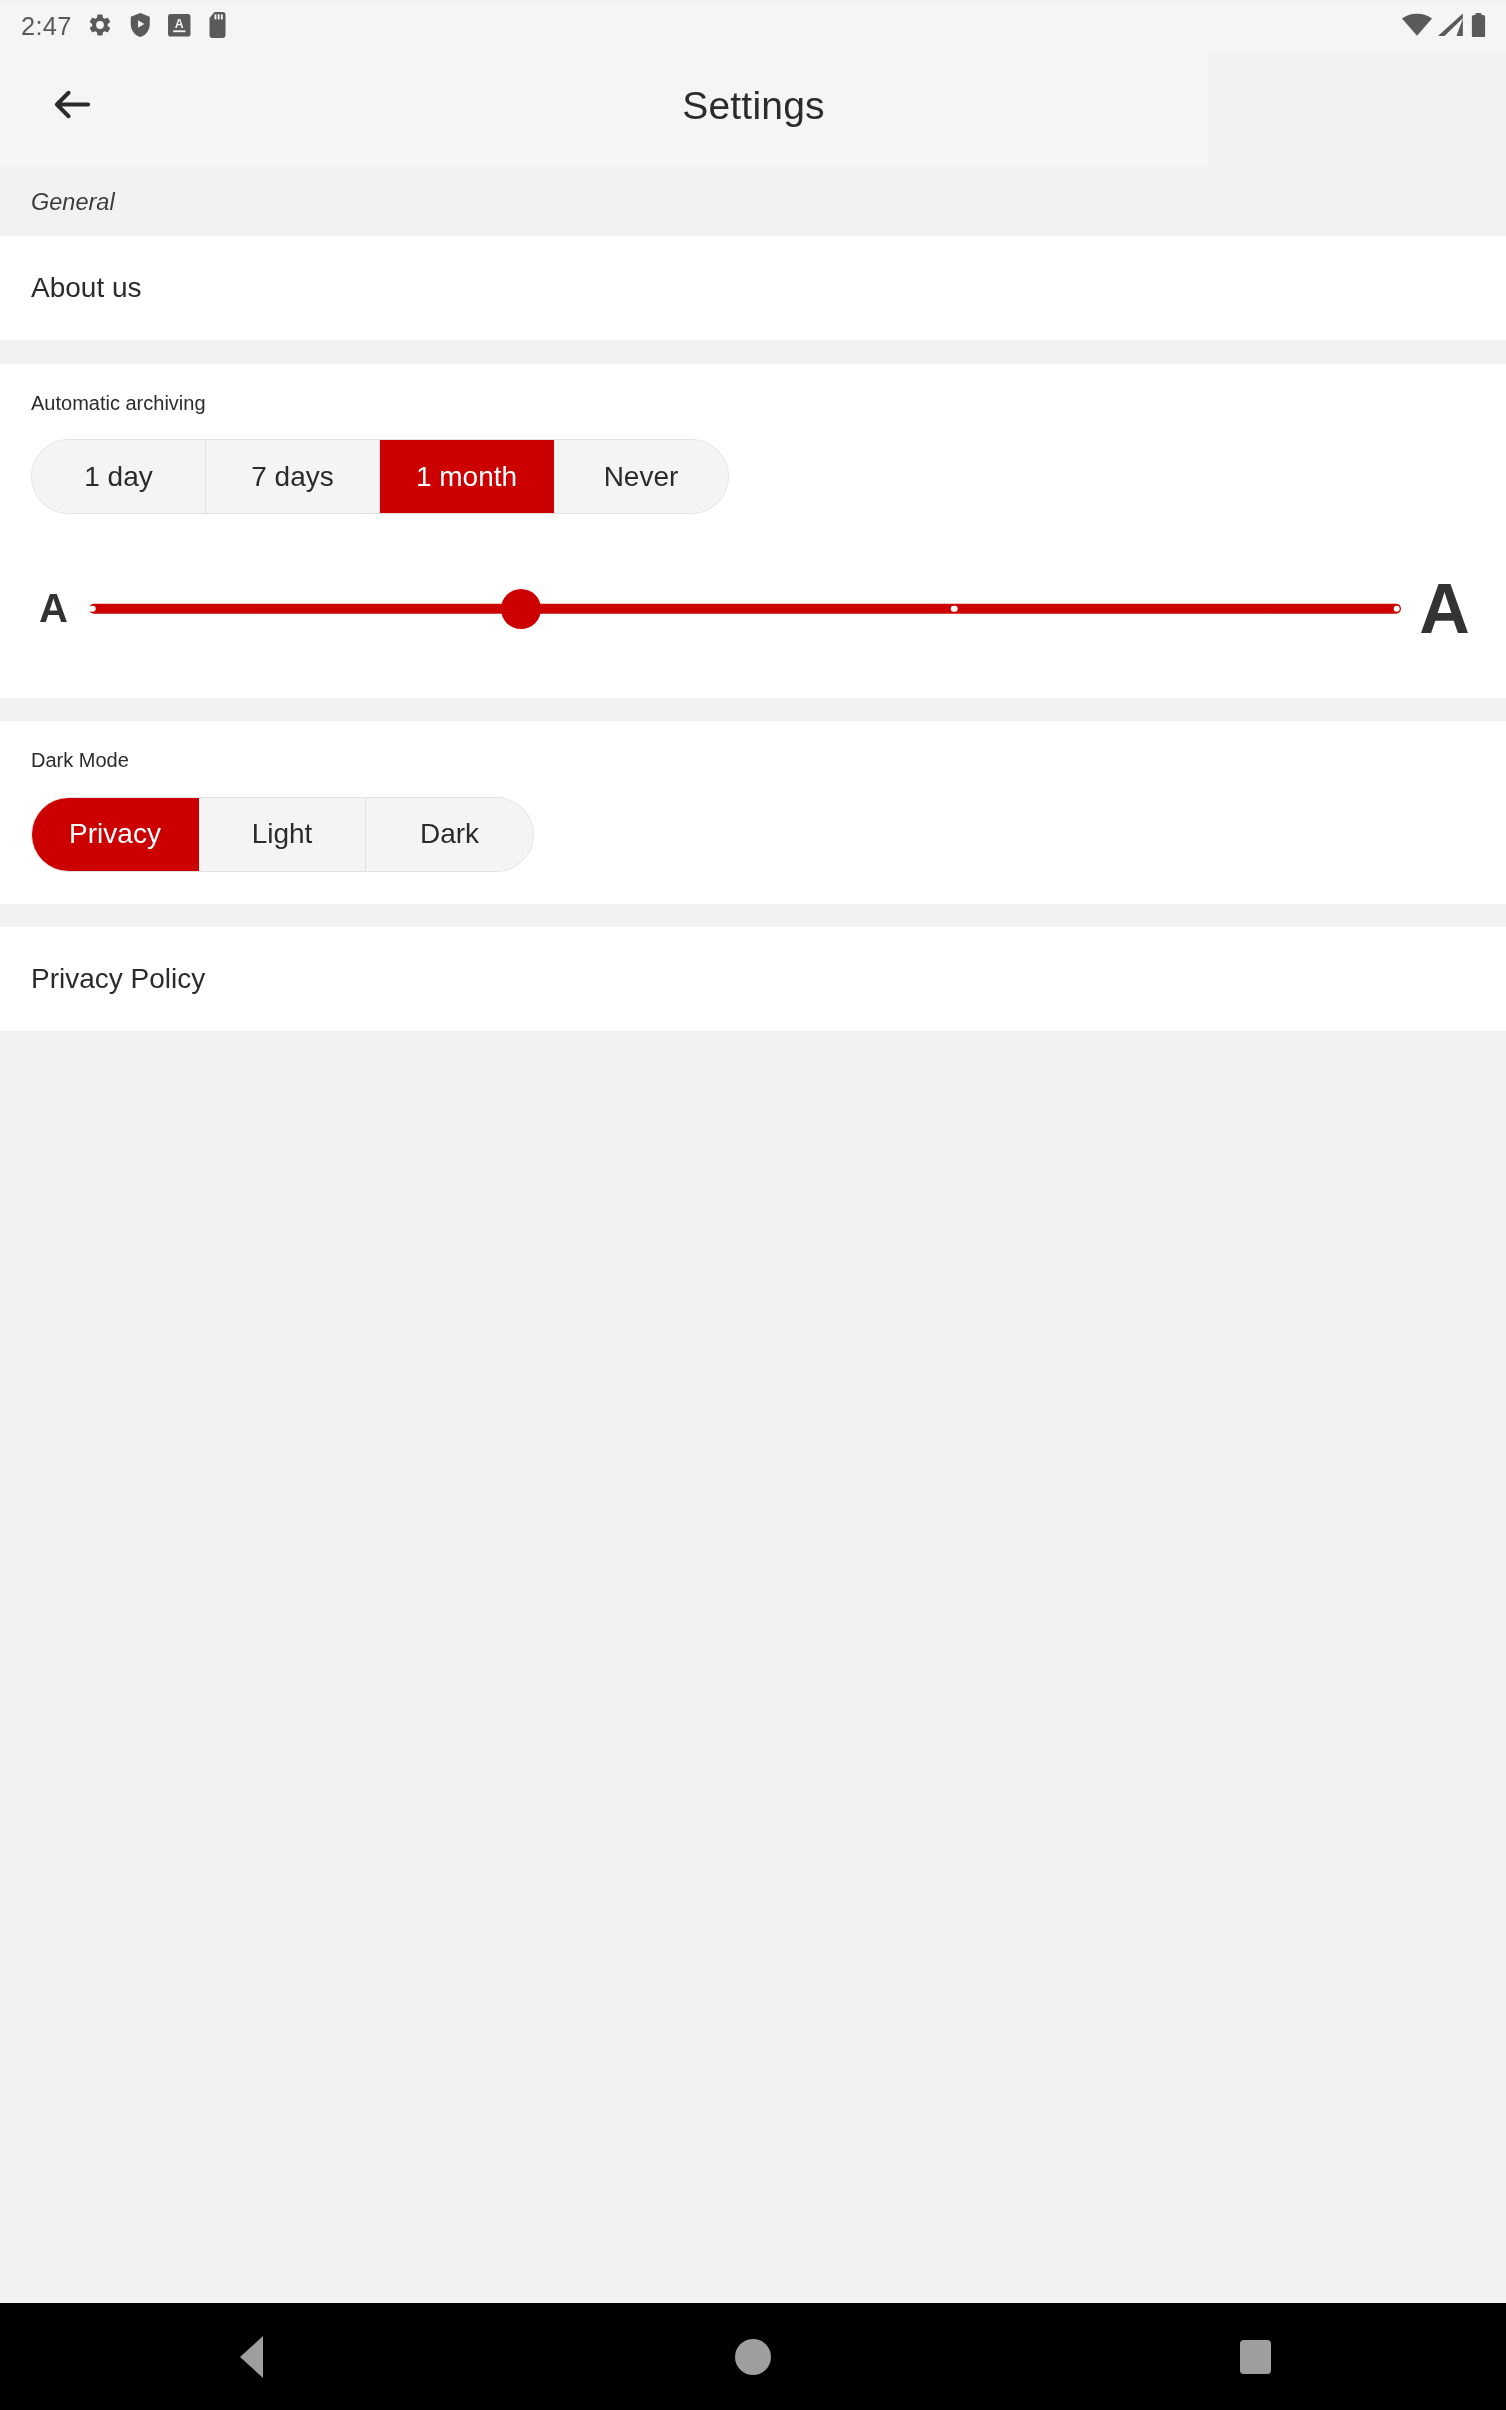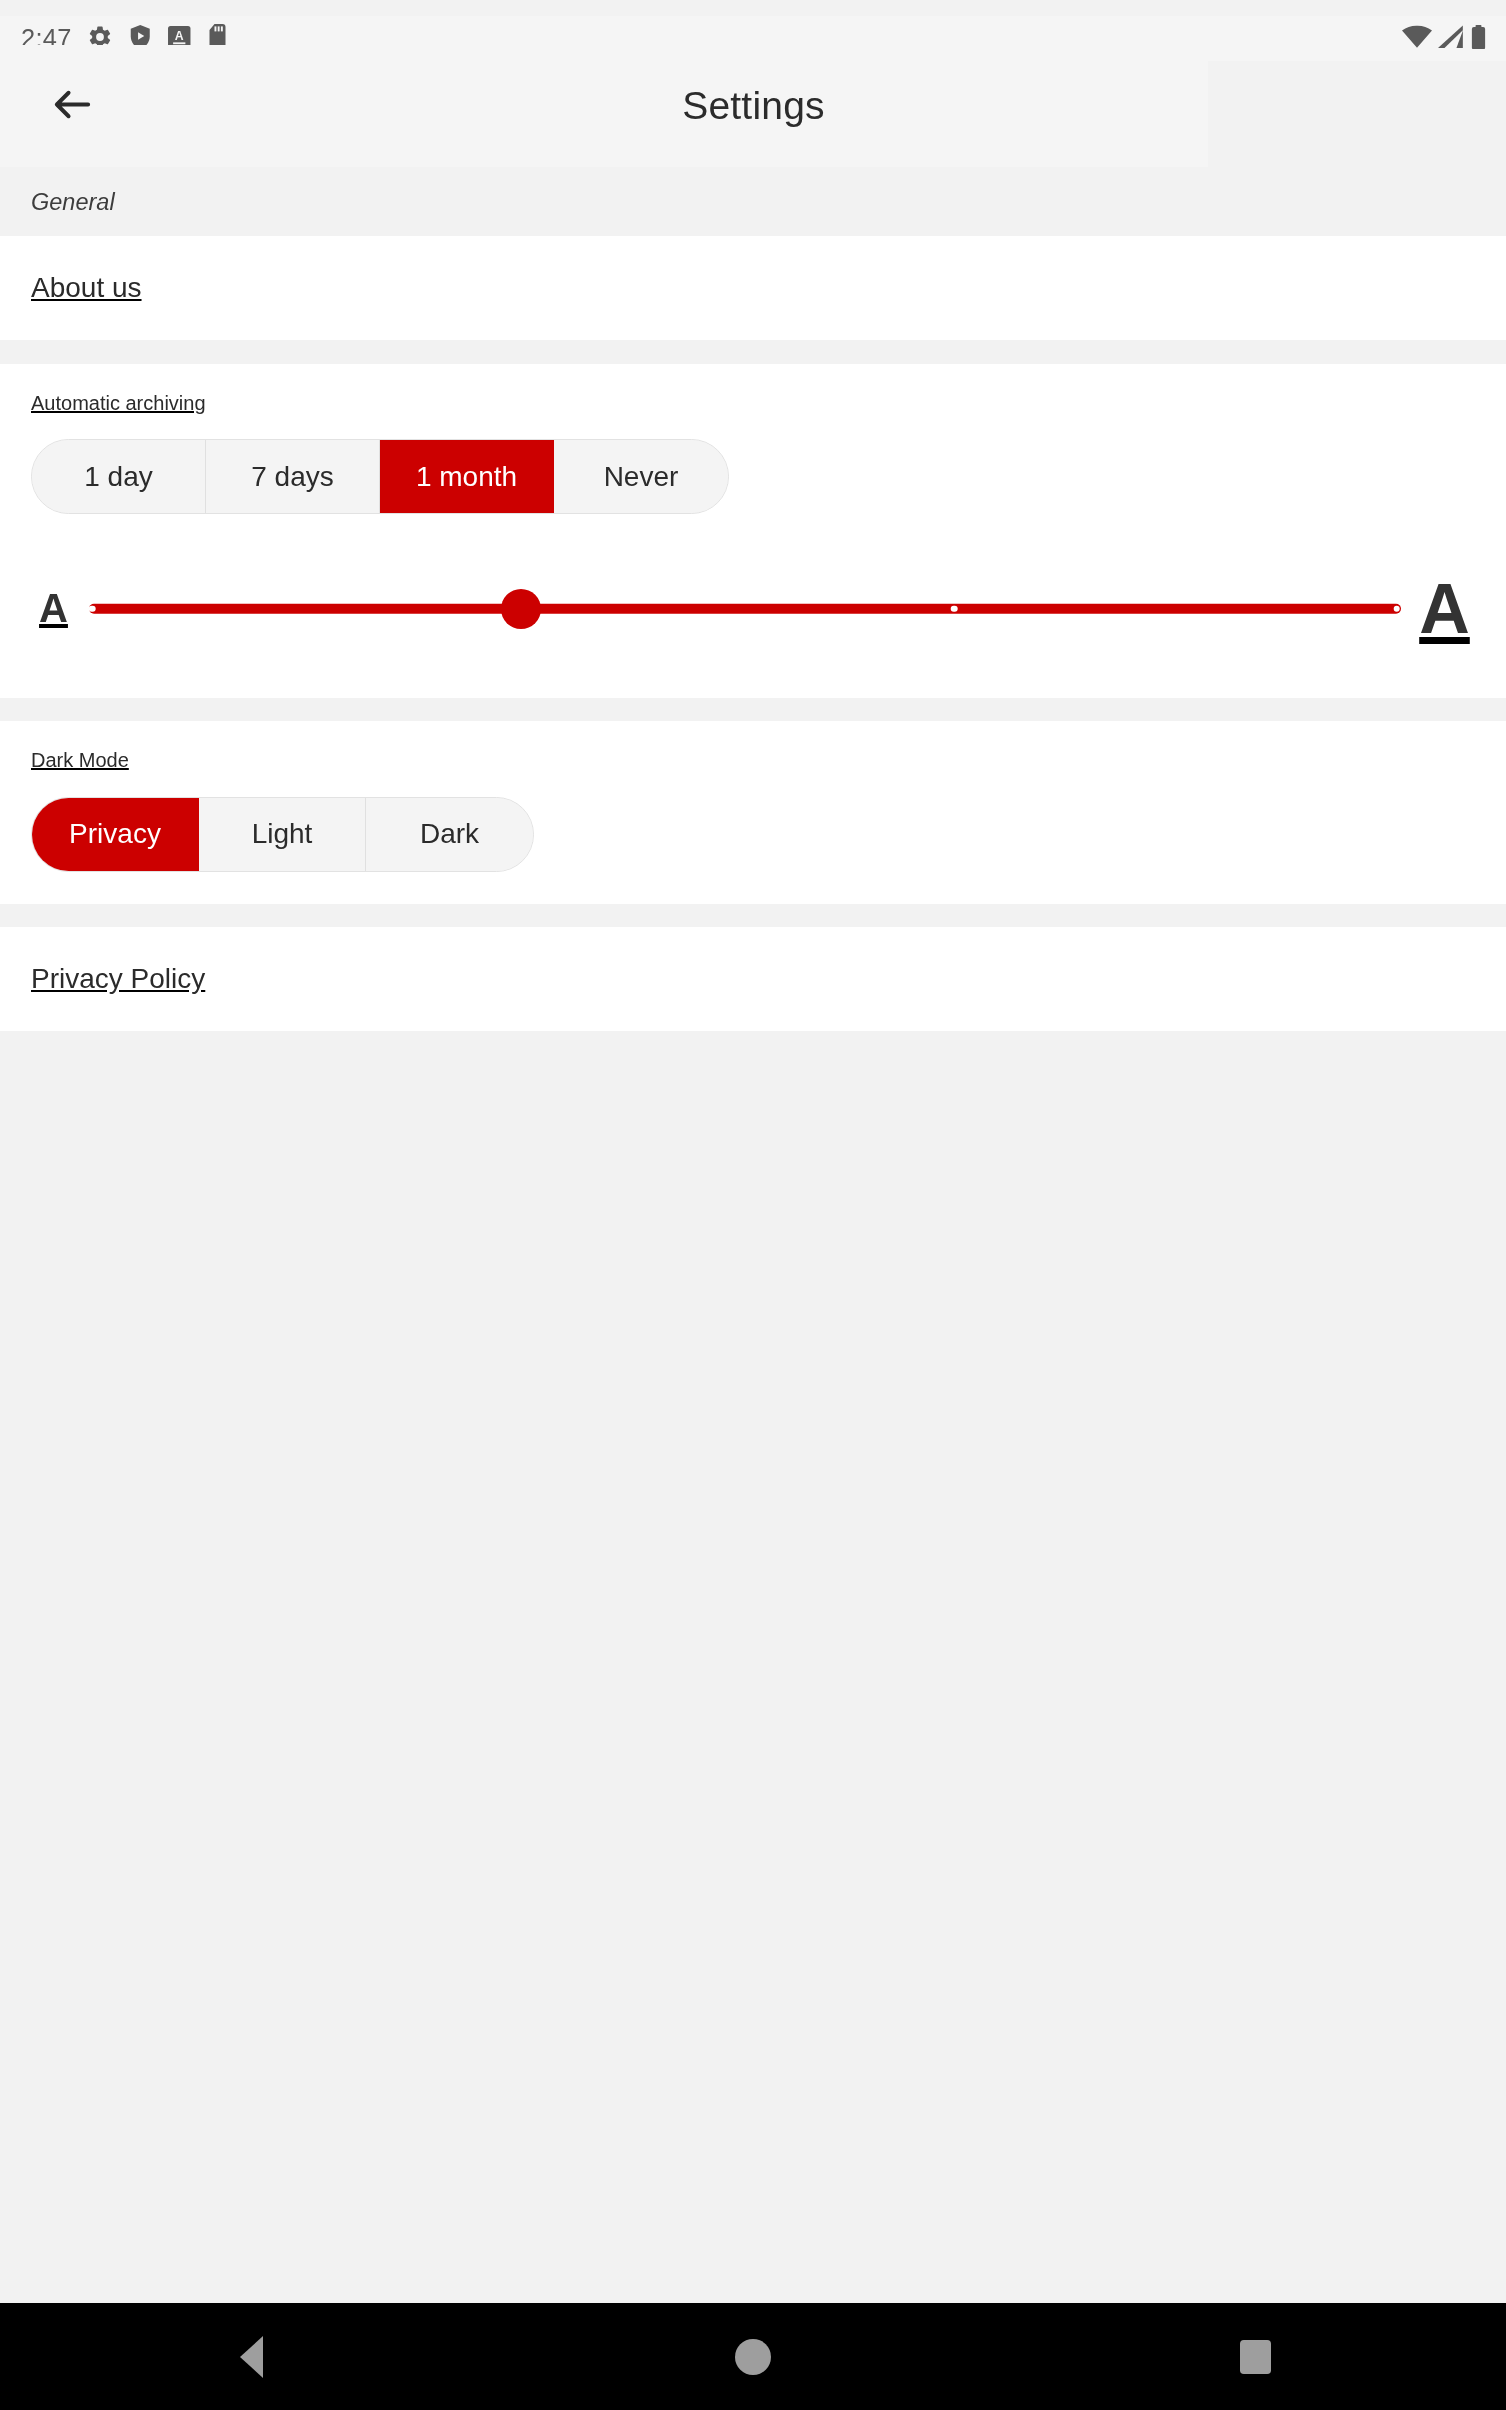--- a/index.html
+++ b/index.html
@@ -6,21 +6,21 @@
   html, body {
     width:1507px; height:2411px;
     font-family:"Liberation Sans", sans-serif;
     background:#ffffff;
     overflow:hidden;
   }
   #screen { position:relative; width:1507px; height:2411px; background:#f2f2f2; }
 
   
   .statusbar{
-    position:absolute; top:16px; left:0; width:1507px; height:45px;
+    position:absolute; top:4px; left:0; width:1507px; height:45px;
     background:#f5f5f5;
     display:flex; align-items:center; justify-content:space-between;
     padding:0 21px;
     text-align:right;
   }
   .sb-left{ display:flex; align-items:center; gap:15px; }
   .sb-right{ display:flex; align-items:center; gap:6.6px; }
   .sb-time{ font-size:25.4px; color:#5a5a5a; letter-spacing:0.3px; line-height:1; }
   .sb-ico{ display:block; }
 
@@ -42,21 +42,21 @@
 
   
   .content{ position:absolute; top:168px; left:0; width:1507px; bottom:108px; background:#f2f2f2; }
 
   .group-header{
     height:68px; background:#f2f2f2;
     display:flex; align-items:center; padding-left:31px;font-style:italic;
   }
   .group-header span{ font-size:23.5px; color:#3d3d3d; }
 
-  .card{ background:#ffffff; width:100%;text-decoration:underline; }
+  .card{ background:#ffffff; width:100%; }
 
   .row{
     min-height:104px; display:flex; align-items:center;
     padding:0 31px; cursor:pointer;
   }
   .row-label{ font-size:28px; color:#2b2b2b; }
 
   .gap{ height:23.5px; background:#f2f2f2; }
 
   .block{ padding:28px 31px 32px 31px; }

